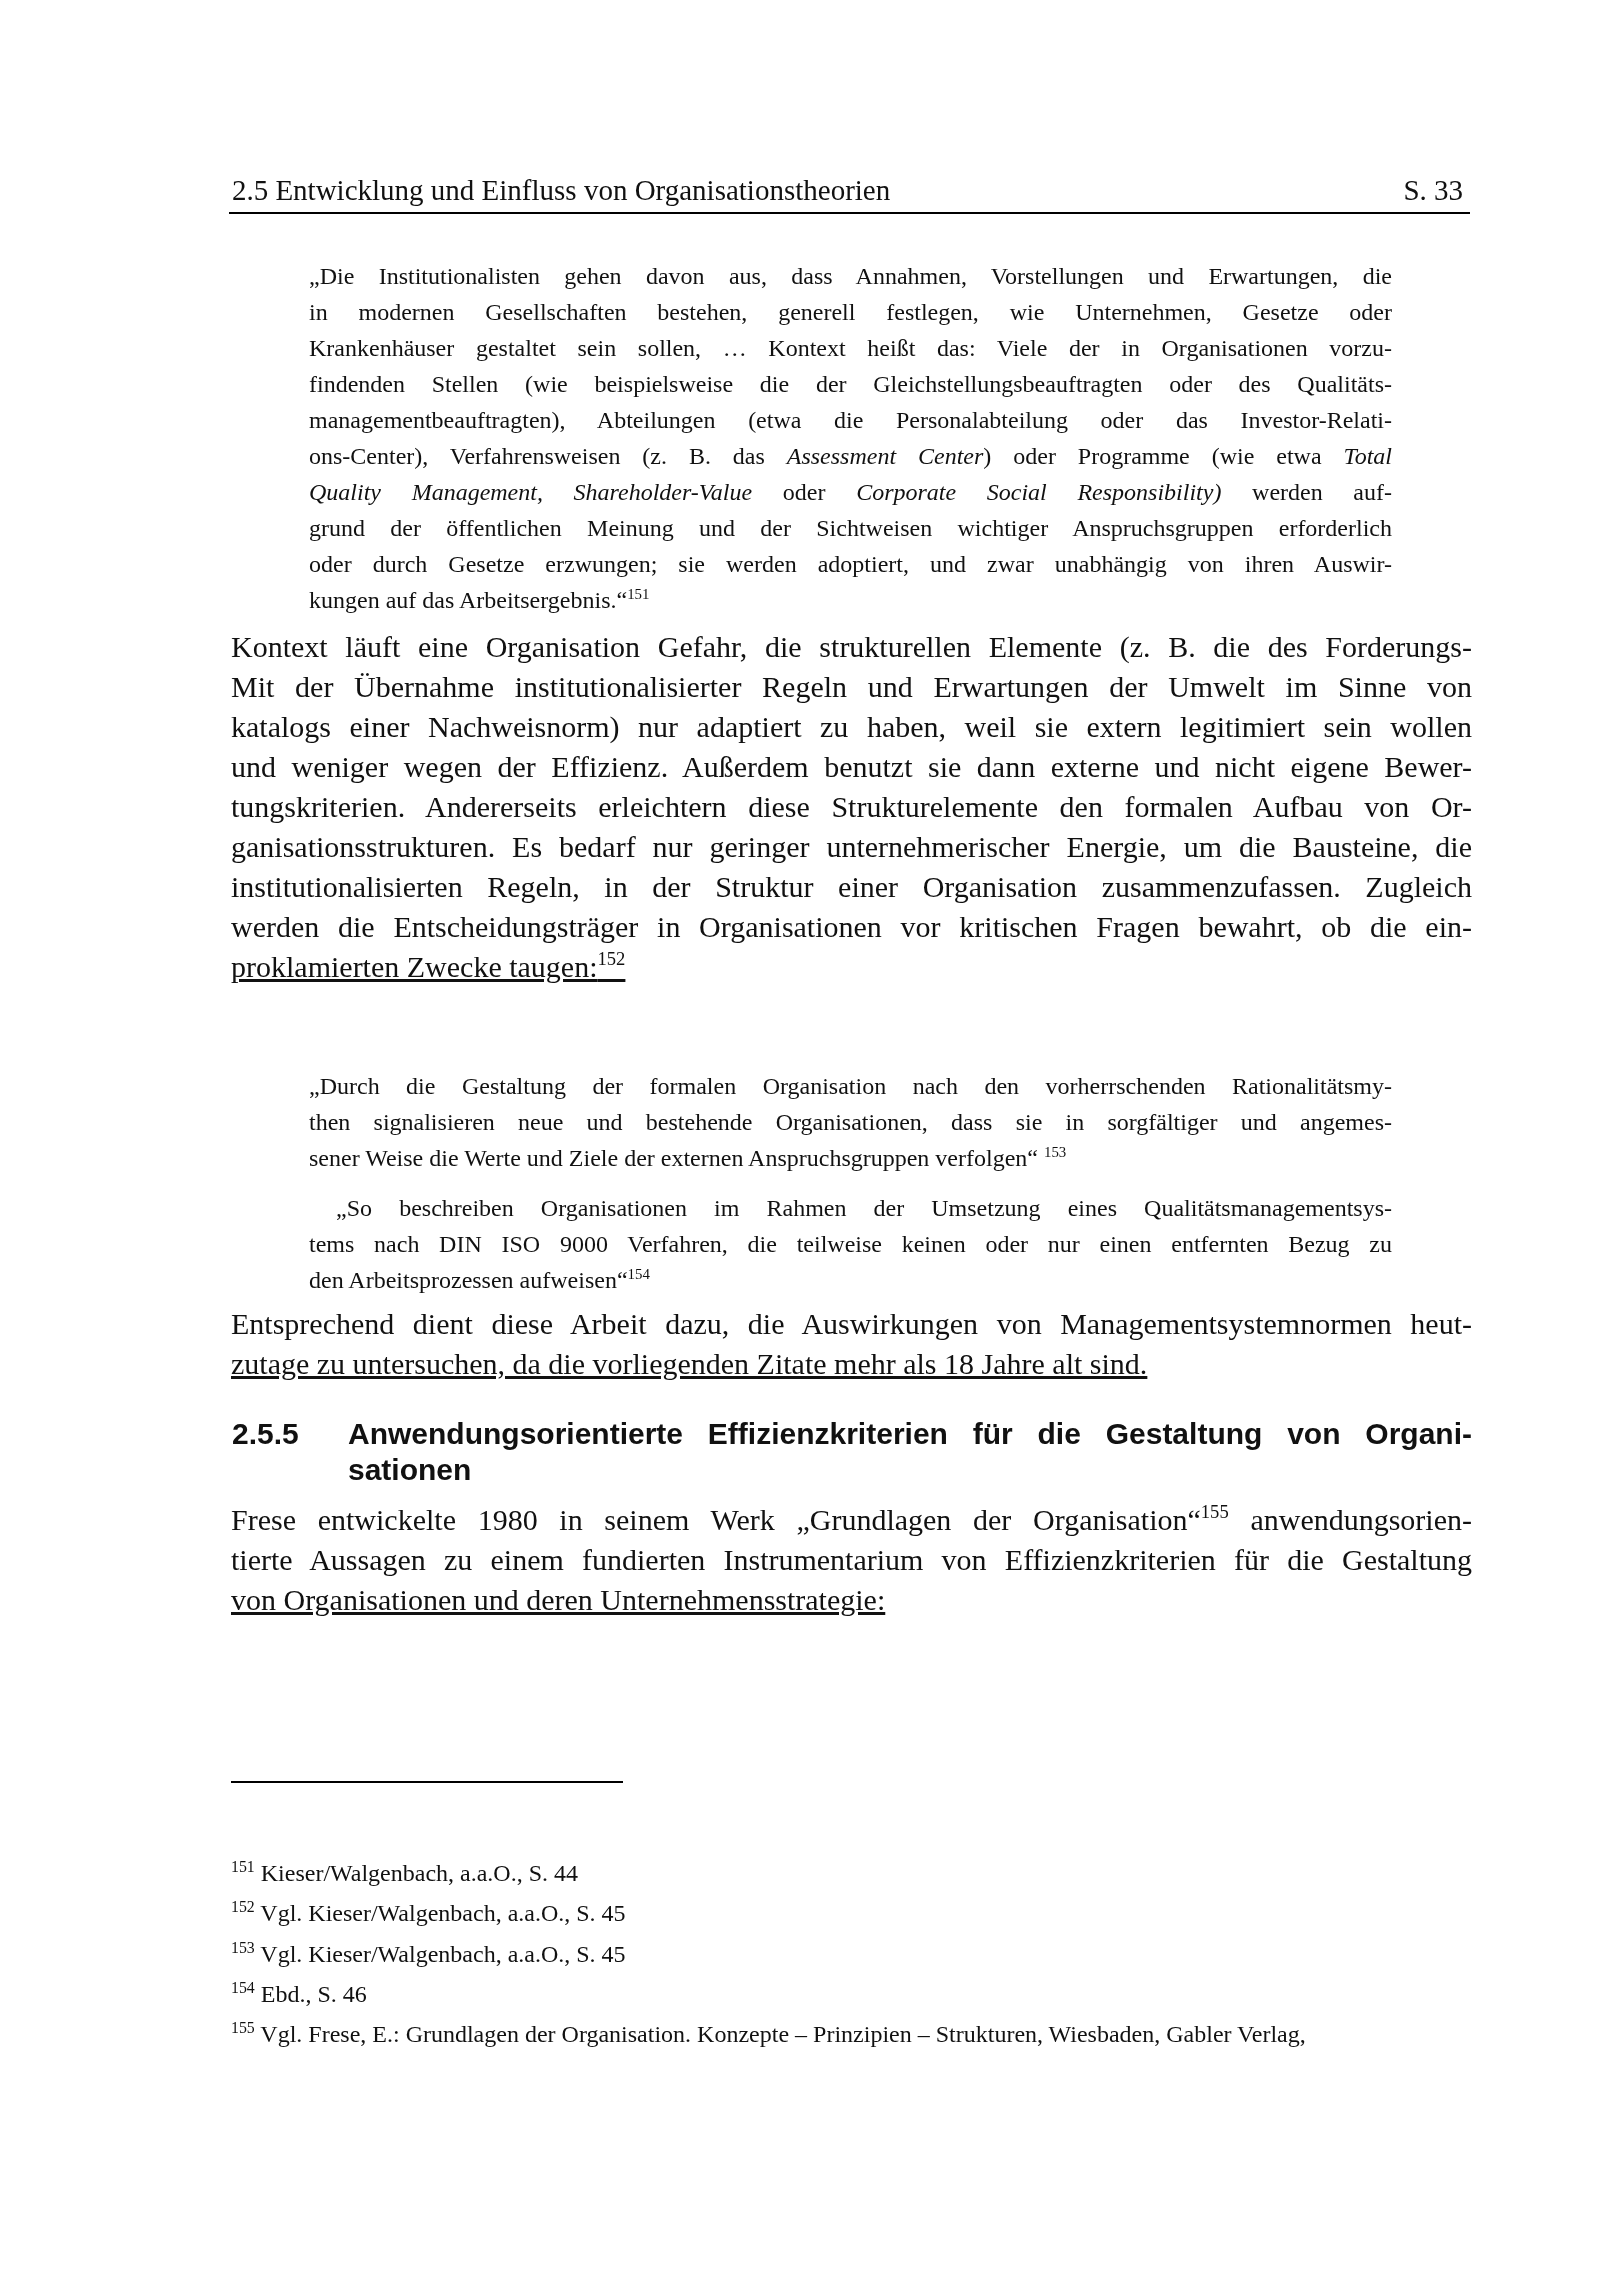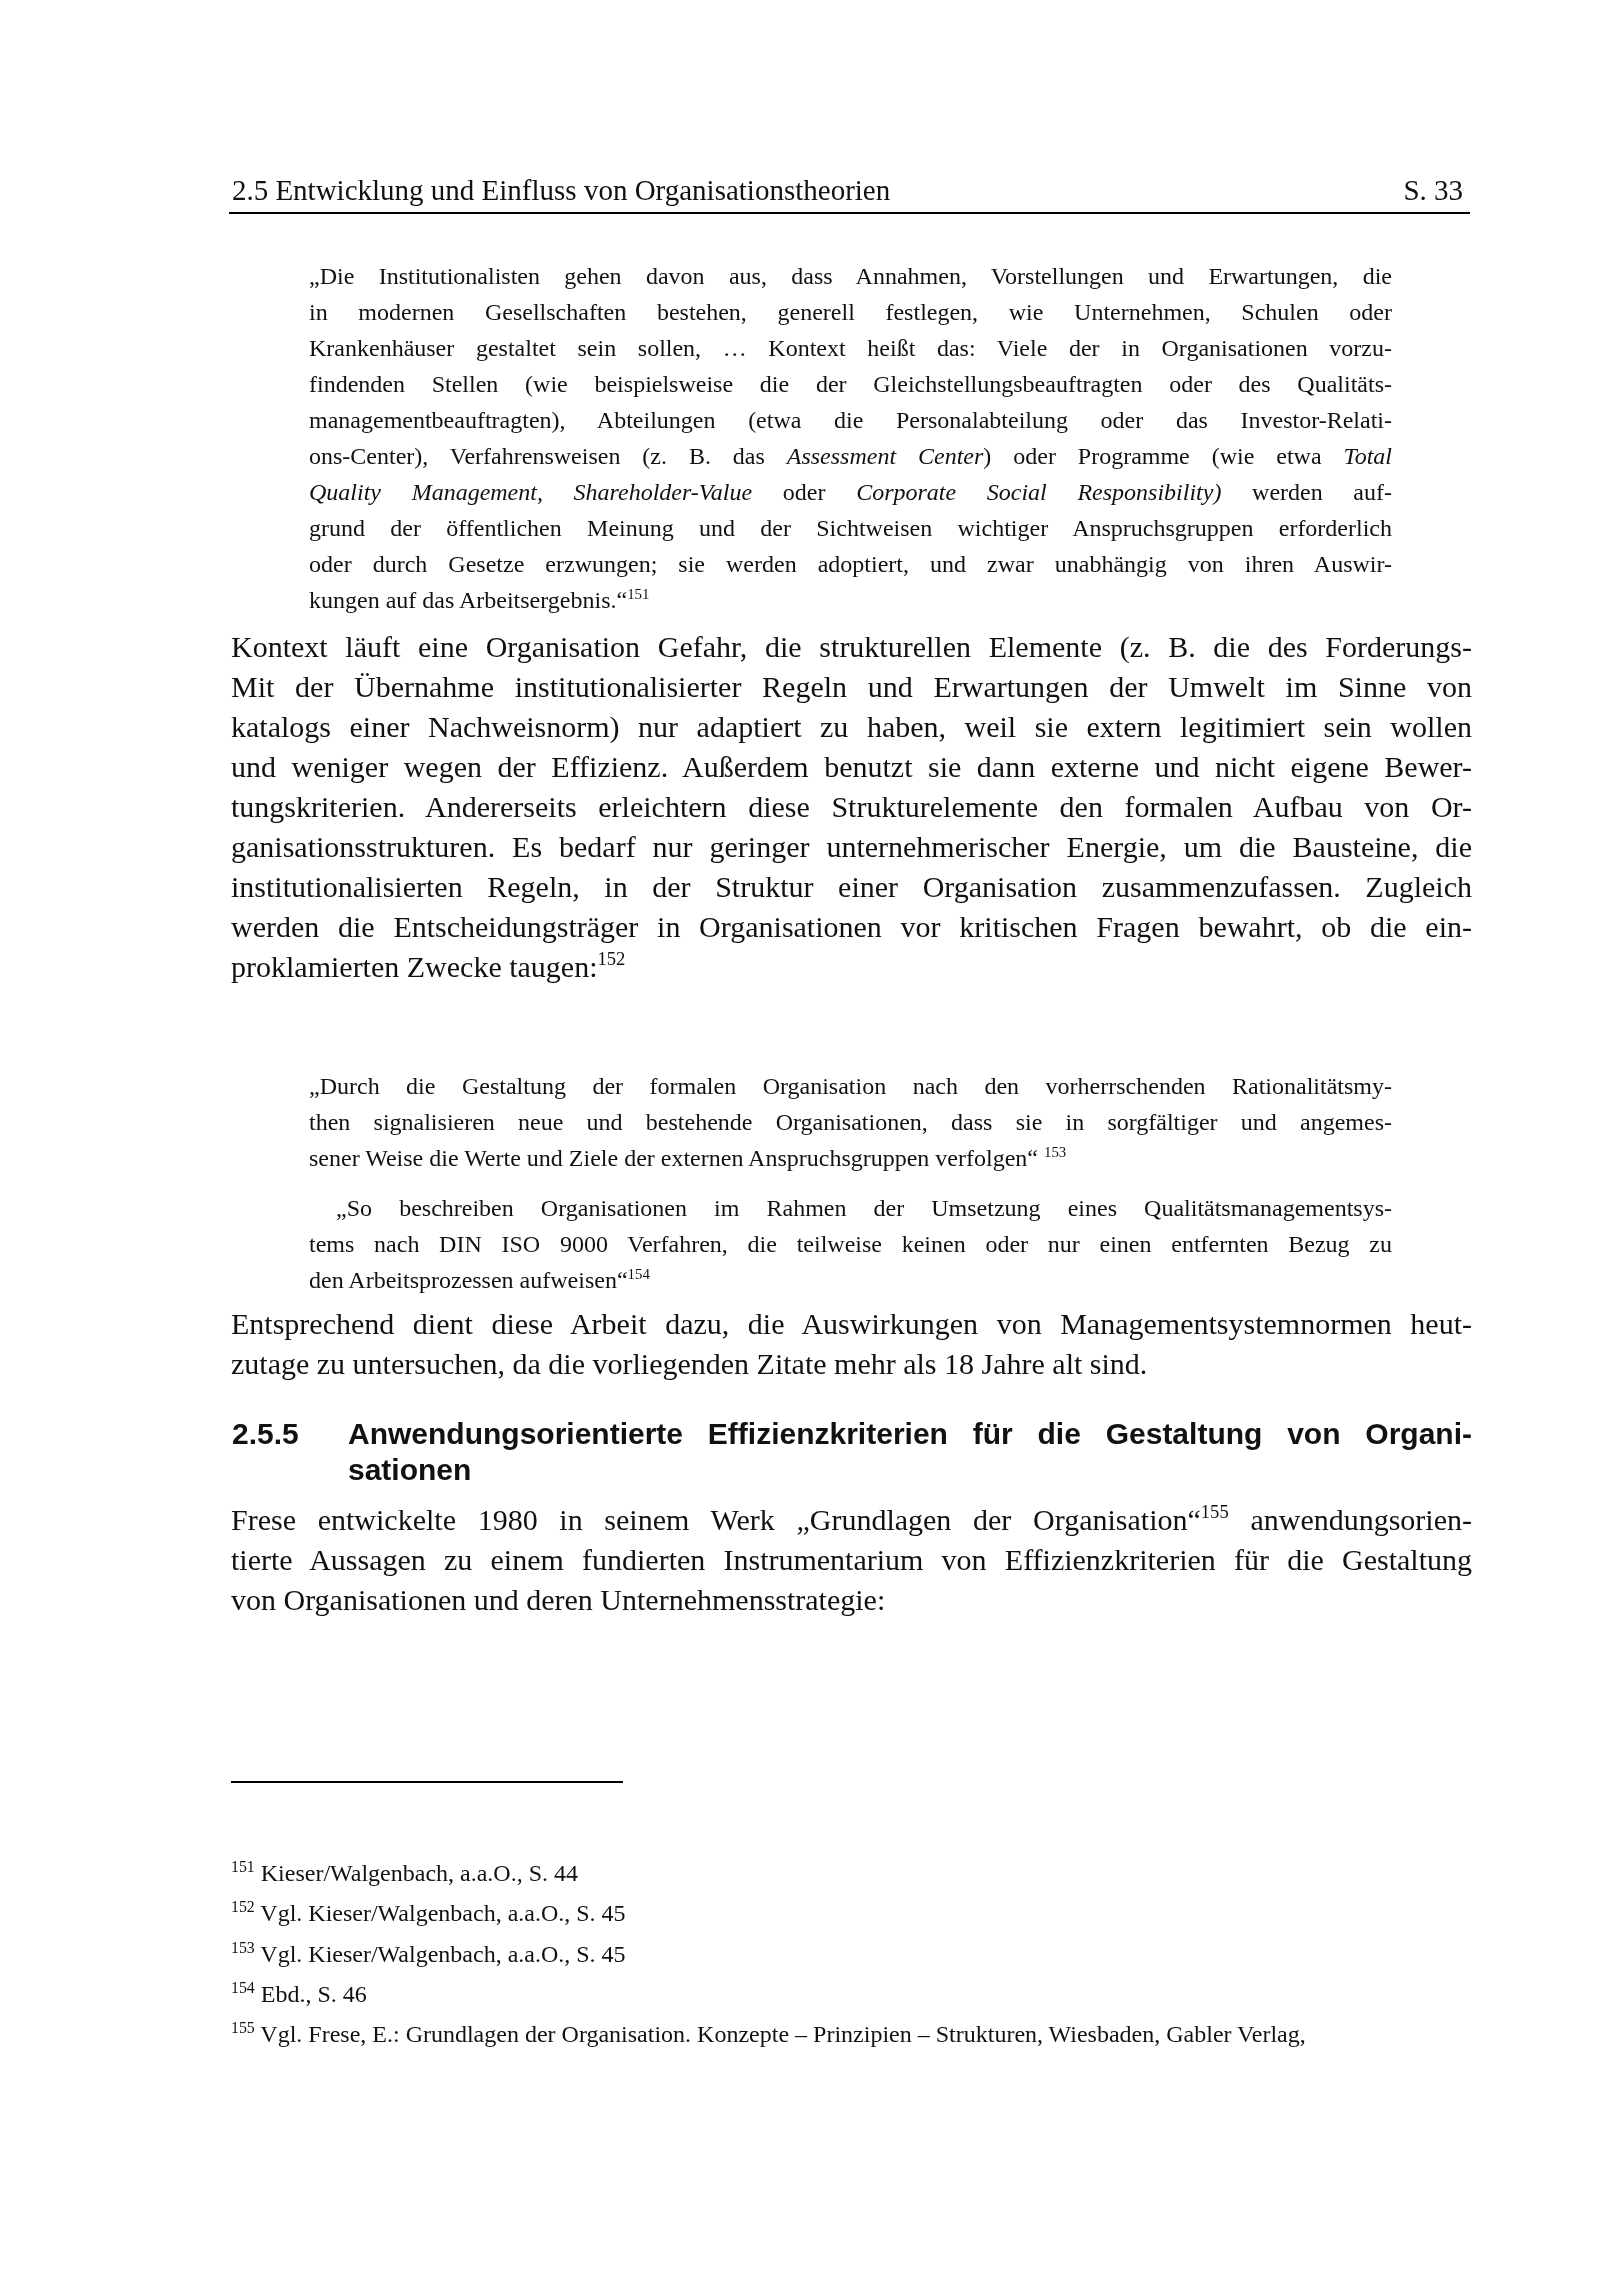--- a/index.html
+++ b/index.html
@@ -19,21 +19,21 @@
     position: absolute; left: 309px; width: 1083px;
     font-size: 24px; line-height: 36px; text-align: justify; margin-top: 11px;
   }
   .quote .ln { display: block; height: 36px; white-space: nowrap; text-align-last: justify; }
   .quote .ln.last { text-align-last: left; }
   .body {
     position: absolute; left: 231px; width: 1241px;
     font-size: 30px; line-height: 40px;
   }
   .body .ln { display: block; height: 40px; white-space: nowrap; text-align: justify; text-align-last: justify; }
-  .body .ln.last { text-align-last: left; }
+  .body .ln.last { text-align-last: left; text-decoration: underline; }
   sup { font-size: 0.62em; line-height: 0; vertical-align: 0.62em; }
   i { font-style: italic; }
 
   .heading {
     position: absolute; left: 232px; top: 1416px; width: 1240px;
     font-family: "Liberation Sans", "DejaVu Sans", sans-serif; font-weight: bold;
     font-size: 30px; line-height: 36px;
   }
   .heading .num { position: absolute; left: 0; top: 0; }
   .heading .txt { position: absolute; left: 116px; top: 0; width: 1124px; }
@@ -50,21 +50,21 @@
 </head>
 <body>
 
 <div class="header">
   <span class="title">2.5 Entwicklung und Einfluss von Organisationstheorien</span>
   <span class="pagenum">S. 33</span>
 </div>
 
 <div class="quote" style="top:247px;">
   <span class="ln">„Die Institutionalisten gehen davon aus, dass Annahmen, Vorstellungen und Erwartungen, die</span>
-  <span class="ln">in modernen Gesellschaften bestehen, generell festlegen, wie Unternehmen, Schulen oder</span>
+  <span class="ln">in modernen Gesellschaften bestehen, generell festlegen, wie Unternehmen, Gesetze oder</span>
   <span class="ln">Krankenhäuser gestaltet sein sollen, … Kontext heißt das: Viele der in Organisationen vorzu-</span>
   <span class="ln">findenden Stellen (wie beispielsweise die der Gleichstellungsbeauftragten oder des Qualitäts-</span>
   <span class="ln">managementbeauftragten), Abteilungen (etwa die Personalabteilung oder das Investor-Relati-</span>
   <span class="ln"><span>ons-Center), Verfahrensweisen (z. B. das </span><i>Assessment Center</i><span>) oder Programme (wie etwa </span><i>Total</i></span>
   <span class="ln"><i>Quality Management, Shareholder-Value</i><span> oder </span><i>Corporate Social Responsibility)</i><span> werden auf-</span></span>
   <span class="ln">grund der öffentlichen Meinung und der Sichtweisen wichtiger Anspruchsgruppen erforderlich</span>
   <span class="ln">oder durch Gesetze erzwungen; sie werden adoptiert, und zwar unabhängig von ihren Auswir-</span>
   <span class="ln last"><span>kungen auf das Arbeitsergebnis.“</span><sup>151</sup></span>
 </div>
 

